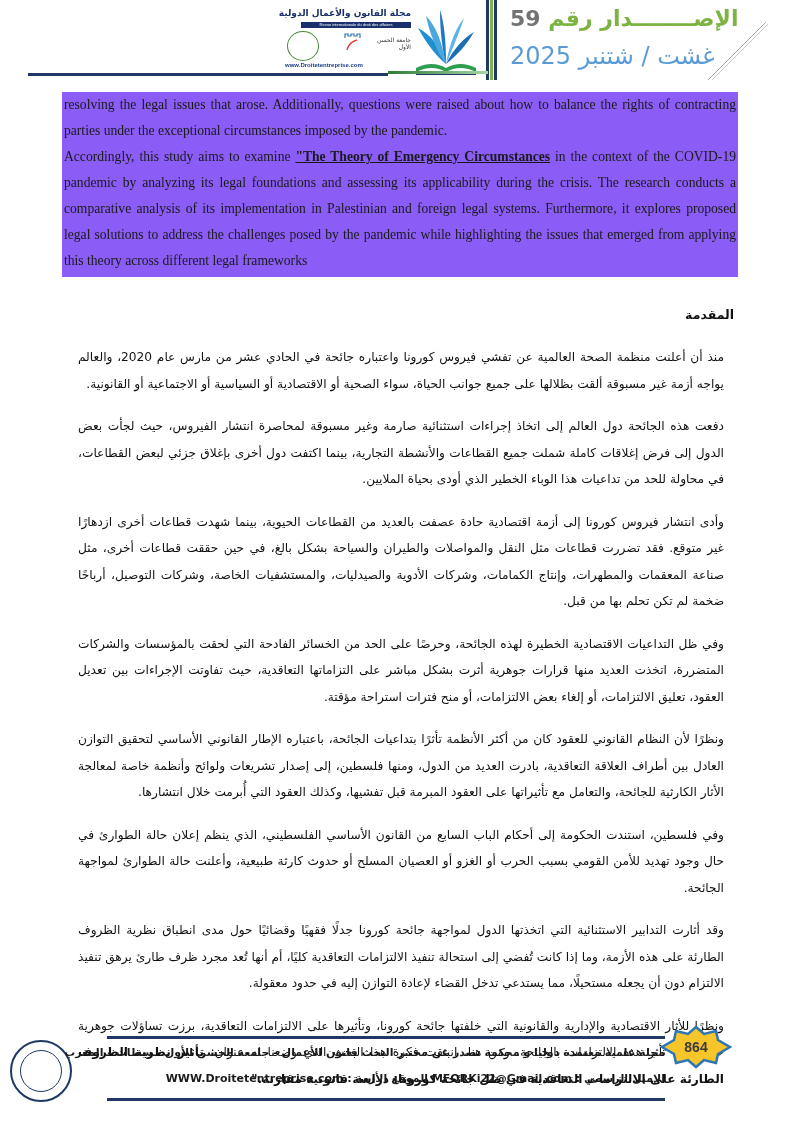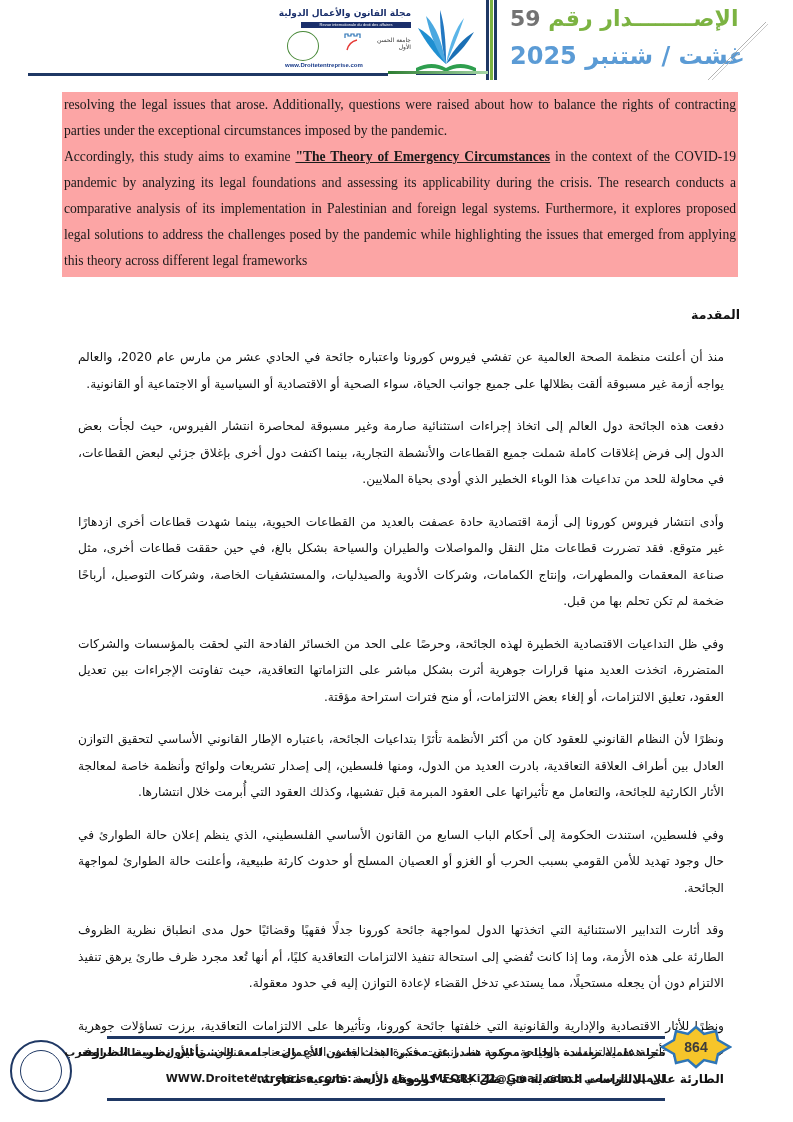--- a/index.html
+++ b/index.html
@@ -18,33 +18,33 @@
   .journal-sub-fr { position: absolute; right: 0; top: 16px; width: 110px; height: 6px; background: #1a2f6b; color: #fff; font-size: 4px; line-height: 6px; text-align: center; font-family: "Liberation Sans", sans-serif; overflow: hidden; white-space: nowrap; }
   .mini-logo { position: absolute; left: 4px; top: 25px; width: 30px; height: 28px; border: 1.5px solid #4a8a3a; border-radius: 50%; }
   .uni-logo { position: absolute; left: 60px; top: 26px; width: 20px; height: 20px; }
   .uni-name { position: absolute; left: 84px; top: 30px; font-size: 6px; color: #333; direction: rtl; }
   .journal-url { position: absolute; left: 2px; top: 56px; font-size: 6px; font-weight: bold; color: #1a3c8a; font-family: "Liberation Sans", sans-serif; }
   .book-logo { position: absolute; left: 412px; top: 6px; width: 68px; height: 72px; }
   .header-vbar { position: absolute; left: 486px; top: 0; width: 14px; height: 80px; }
   .header-vbar span { position: absolute; top: 0; height: 80px; }
   .issue-no { position: absolute; left: 510px; top: 6px; font-size: 22px; font-weight: bold; color: #7cb342; direction: rtl; white-space: nowrap; }
   .issue-no .num { color: #737373; }
-  .issue-date { position: absolute; left: 510px; top: 42px; font-size: 24px; font-weight: bold; color: #5b9bd5; direction: rtl; white-space: nowrap; }
+  .issue-date { position: absolute; left: 510px; top: 42px; font-size: 24px; font-weight: normal; color: #5b9bd5; direction: rtl; white-space: nowrap; }
   .diag-lines { position: absolute; left: 700px; top: 20px; width: 70px; height: 62px; }
   .header-rule { position: absolute; left: 28px; top: 73px; width: 360px; height: 3px; background: #1f3864; }
   .header-rule2 { position: absolute; left: 388px; top: 71px; width: 100px; height: 3px; background: linear-gradient(to right, #2e7d32, #a5d6a7); }
 
   
-  .abstract-box { position: absolute; left: 62px; top: 92px; width: 676px; height: 185px; background: #fca5a5; }
+  .abstract-box { position: absolute; left: 62px; top: 92px; width: 676px; height: 185px; background: #8b5cf6; }
   .abstract-box p { margin: 0; font-family: "Liberation Serif", serif; font-size: 13.6px; line-height: 26px; text-align: justify; color: #1a1a1a; padding: 0 2px; }
   .abstract-box .emph { font-weight: bold; text-decoration: underline; }
 
   
   .arabic-body { position: absolute; left: 62px; top: 302px; width: 678px; direction: rtl; font-family: "DejaVu Sans", sans-serif; color: #111; }
-  .arabic-body h2 { margin: 0 0 2px 0; font-size: 12.5px; font-weight: bold; line-height: 26px; }
+  .arabic-body h2 { margin: 0 6px 2px 0; font-size: 12.5px; font-weight: bold; line-height: 26px; }
   .arabic-body p { margin: 16px; font-size: 12.2px; line-height: 26.5px; text-align: justify; }
   .arabic-body .bold { font-weight: bold; }
 
   
   .footer-seal { position: absolute; left: 10px; top: 1040px; width: 62px; height: 62px; border-radius: 50%; border: 2.5px solid #1f3864; box-sizing: border-box; display: flex; align-items: center; justify-content: center; background: #fff; }
   .footer-seal .inner { width: 40px; height: 40px; border-radius: 50%; border: 1px solid #1f3864; display: flex; align-items: center; justify-content: center; font-size: 6px; color: #1f3864; }
   .footer-rule-top { position: absolute; left: 107px; top: 1036px; width: 558px; height: 3px; background: #1f3864; }
   .footer-rule-bottom { position: absolute; left: 107px; top: 1098px; width: 558px; height: 3px; background: #1f3864; }
   .footer-line1 { position: absolute; left: 107px; top: 1046px; width: 558px; text-align: right; direction: rtl; font-size: 11px; font-weight: bold; color: #1a1a1a; white-space: nowrap; }
   .footer-line2 { position: absolute; left: 107px; top: 1072px; width: 558px; text-align: right; direction: rtl; font-size: 11px; font-weight: bold; color: #1a1a1a; white-space: nowrap; }

